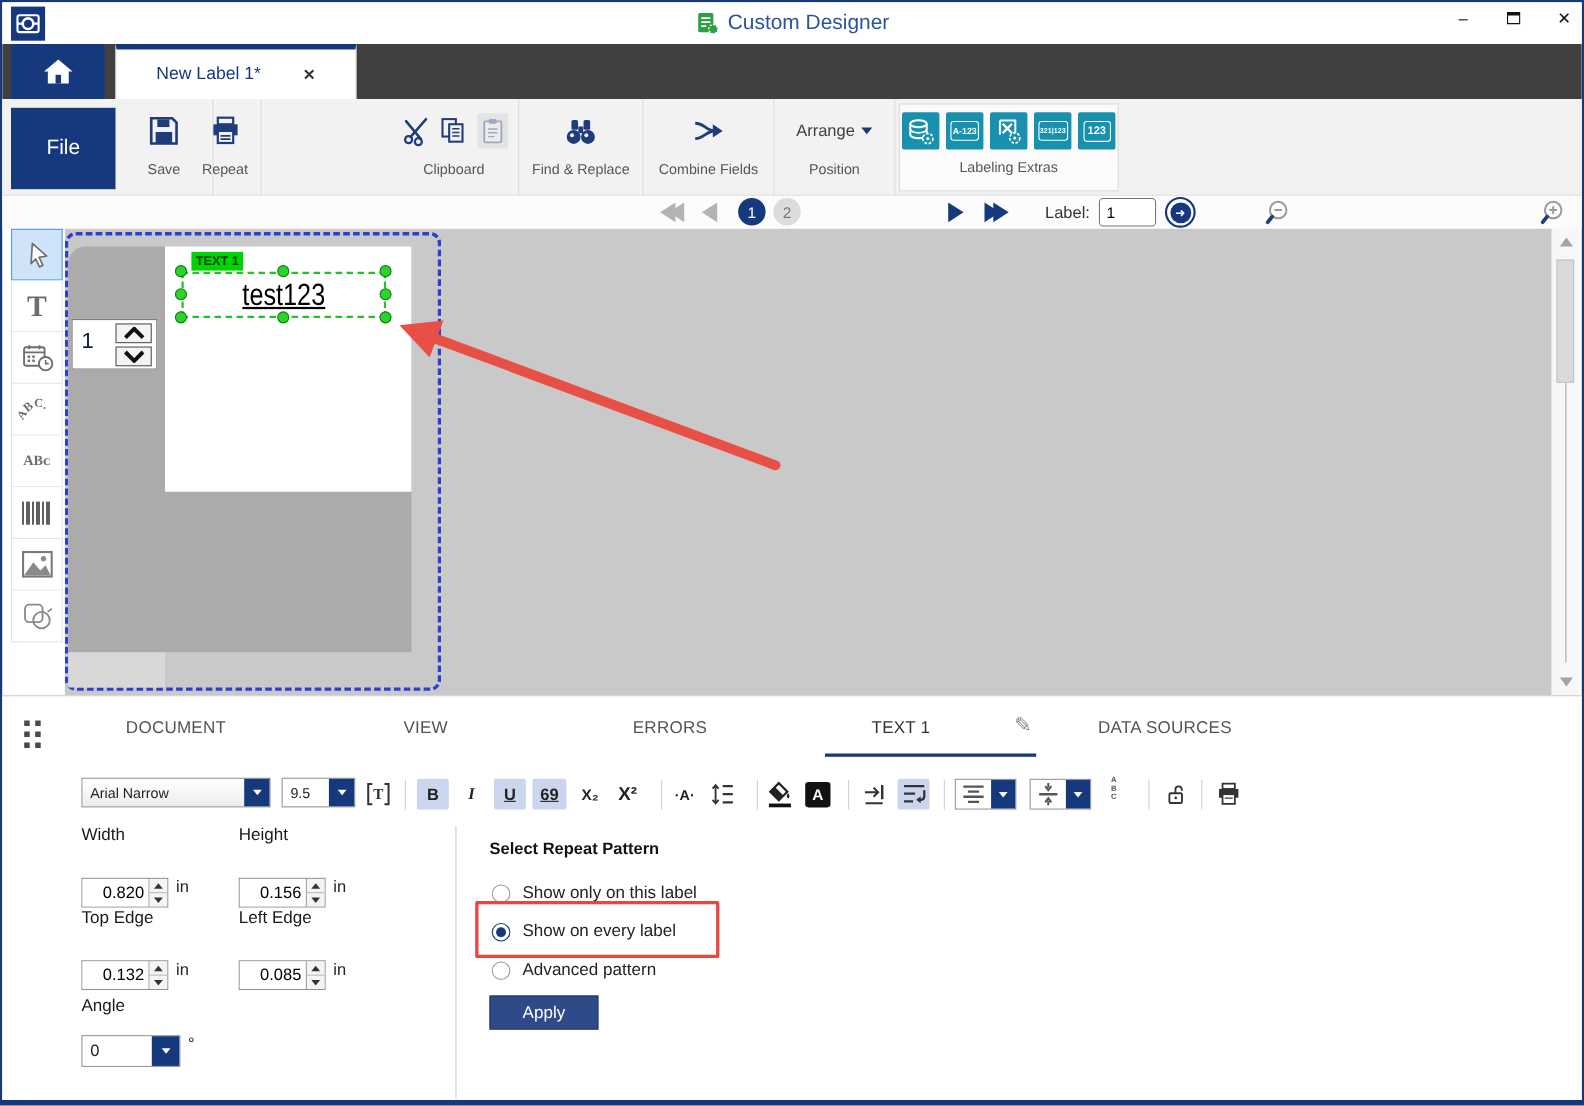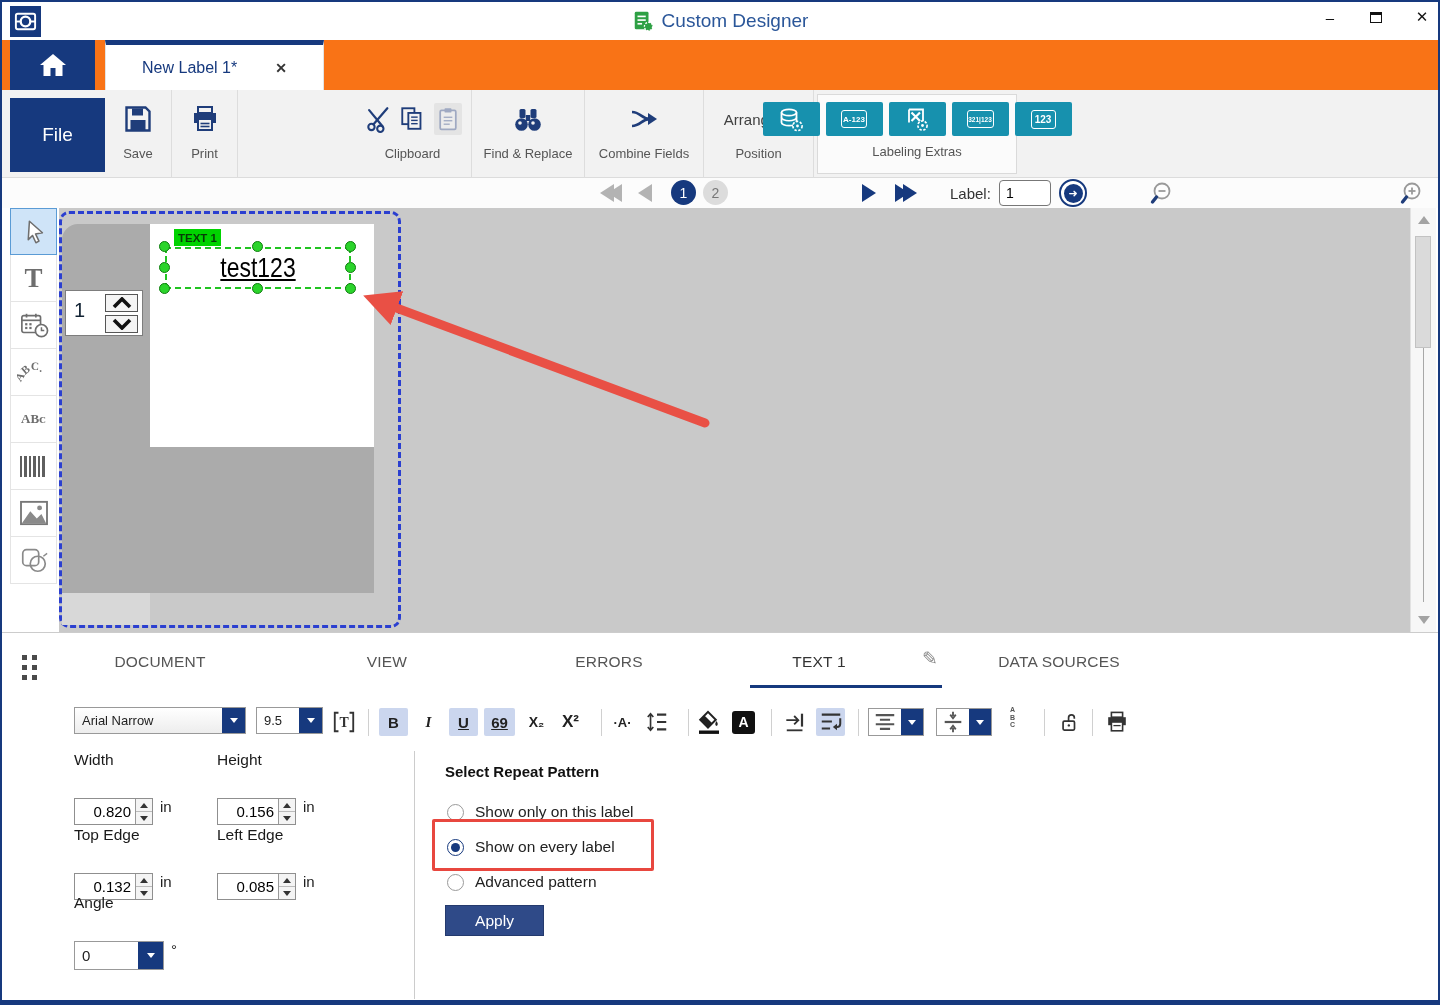--- a/index.html
+++ b/index.html
@@ -14,38 +14,38 @@
 .app-logo{left:8px;top:4px;width:31px;height:31px;background:#16397e;display:flex;align-items:center;justify-content:center;}
 .title-center{left:0;top:0;width:100%;height:38px;display:flex;align-items:center;justify-content:center;gap:8px;}
 .title-text{font-size:19px;color:#2a5699;}
 .win-controls{right:6px;top:6px;display:flex;gap:26px;align-items:center;color:#111;}
 .win-btn{font-size:15px;width:20px;text-align:center;cursor:default;}
 .max-glyph{width:12px;height:11px;border:1.5px solid #111;border-top-width:3px;display:inline-block;}
 .help-q{right:22px;top:44px;font-size:21px;font-weight:bold;color:#41548c;}
 .help-q small{font-size:9px;color:#333;}
 
 
-.tabrow{left:0;top:38px;width:100%;height:50px;background:#f97316;}
+.tabrow{left:0;top:38px;width:100%;height:50px;background:#404040;}
 .home-btn{left:8px;top:0;width:85px;height:50px;background:#16397e;display:flex;align-items:center;justify-content:center;}
 .doc-tab{left:103px;top:0;width:219px;height:50px;background:#fff;border-top:5px solid #16397e;border-right:1px solid #e3e3e3;border-left:1px solid #e3e3e3;display:flex;align-items:center;justify-content:center;gap:38px;}
 .doc-tab .tlabel{color:#16397e;font-size:16px;}
 .doc-tab .tclose{color:#333;font-size:14px;font-weight:bold;}
 
 
 .ribbon{left:0;top:88px;width:100%;height:88px;background:#f2f2f2;border-bottom:1px solid #dcdcdc;}
 .file-btn{left:8px;top:8px;width:95px;height:74px;background:#16397e;color:#fff;font-size:19px;display:flex;align-items:center;justify-content:center;}
 .rgroup{top:0;height:88px;border-right:1px solid #dddddd;display:flex;flex-direction:column;align-items:center;justify-content:flex-start;}
 .ricons{height:58px;display:flex;align-items:center;gap:7px;color:#1f3d7a;}
 .rlabel{font-size:13px;color:#555;margin-top:-2px;}
 .dis-chip{background:#e4e4e4;border-radius:2px;padding:1px;}
 .arrange-line{height:58px;display:flex;align-items:center;gap:6px;font-size:15px;color:#404040;}
 .caret-navy{width:0;height:0;border-left:5px solid transparent;border-right:5px solid transparent;border-top:6px solid #16397e;}
 .extras-panel{left:815px;top:4px;width:200px;height:80px;background:#fbfbfb;border:1px solid #dadada;display:flex;flex-direction:column;align-items:center;}
 .extras-icons{display:flex;gap:6px;margin-top:7px;}
-.tealbox{width:57px;height:34px;background:#1791ae;border-radius:2px;display:flex;align-items:center;justify-content:center;}
+.tealbox{width:34px;height:34px;background:#1791ae;border-radius:2px;display:flex;align-items:center;justify-content:center;}
 .tealinner{border:1.6px solid #fff;border-radius:3px;color:#fff;display:flex;align-items:center;justify-content:center;font-weight:bold;}
 
 
 .navbar{left:0;top:176px;width:100%;height:30px;background:#fcfcfc;}
 .tri{width:0;height:0;display:inline-block;}
 .tri-l{border-top:9px solid transparent;border-bottom:9px solid transparent;border-right:14px solid #b3b3b3;}
 .tri-r{border-top:9px solid transparent;border-bottom:9px solid transparent;border-left:14px solid #16397e;}
 .pgbadge{width:25px;height:25px;border-radius:50%;display:flex;align-items:center;justify-content:center;font-size:14px;}
 .pg-on{background:#16397e;color:#fff;}
 .pg-off{background:#dcdcdc;color:#777;}
@@ -167,42 +167,42 @@
   </div>
   <div class="doc-tab abs">
     <span class="tlabel">New Label 1*</span>
     <span class="tclose">✕</span>
   </div>
 </div>
 
 <div class="ribbon abs">
   <div class="file-btn abs">File</div>
 
-  <div class="rgroup abs" style="left:103px;width:67px;">
+  <div class="rgroup abs" style="left:103px;width:89px;">
     <div class="ricons">
       <svg width="30" height="30" viewBox="0 0 30 30">
         <path d="M3.5 3.5 h19 l4 4 v19 h-23 z" fill="none" stroke="currentColor" stroke-width="2.4"></path>
         <rect x="9" y="4.5" width="11" height="7" fill="currentColor"></rect>
         <rect x="7.5" y="16" width="15" height="10" fill="currentColor"></rect>
       </svg>
     </div>
     <div class="rlabel">Save</div>
   </div>
 
   <div class="rgroup abs" style="left:170px;width:66px;">
     <div class="ricons">
       <svg width="30" height="30" viewBox="0 0 30 30">
         <rect x="8" y="3" width="14" height="6" fill="none" stroke="currentColor" stroke-width="2"></rect>
         <rect x="4" y="9" width="22" height="10" fill="currentColor"></rect>
         <rect x="8" y="15" width="14" height="11" fill="#f2f2f2" stroke="currentColor" stroke-width="2"></rect>
         <line x1="10.5" y1="19.5" x2="19.5" y2="19.5" stroke="currentColor" stroke-width="1.6"></line>
         <line x1="10.5" y1="22.5" x2="19.5" y2="22.5" stroke="currentColor" stroke-width="1.6"></line>
       </svg>
     </div>
-    <div class="rlabel">Print</div>
+    <div class="rlabel">Repeat</div>
   </div>
 
 
   <div class="rgroup abs" style="left:352px;width:118px;align-items:center;">
     <div class="ricons">
       <svg width="28" height="30" viewBox="0 0 30 30">
         <circle cx="8" cy="23.5" r="3.4" fill="none" stroke="currentColor" stroke-width="2.2"></circle>
         <circle cx="17.5" cy="25.5" r="3.4" fill="none" stroke="currentColor" stroke-width="2.2"></circle>
         <path d="M10 20.8 L25 3.5 M5.5 5.5 L19.8 22.8" stroke="currentColor" stroke-width="2.4" stroke-linecap="round" fill="none"></path>
       </svg>
@@ -611,21 +611,21 @@
             <span class="t-up"></span>
           </span>
           <span class="sb">
             <span class="t-dn"></span>
           </span>
         </span>
     </span>
     <span class="unit">in</span>
   </div>
 
-  <span class="plabel abs" style="left:72px;top:261px;">Angle</span>
+  <span class="plabel abs" style="left:72px;top:273px;">Angle</span>
   <div class="spinrow abs" style="left:72px;top:289px;">
     <span class="combo" style="width:90px;height:29px;background:#fff;">
       <span class="cval" style="font-size:15px;">0</span>
       <span class="dd-navy" style="width:25px;">
           <span class="caret-w"></span>
         </span>
     </span>
     <span class="unit" style="align-self:flex-start;">°</span>
   </div>
 

